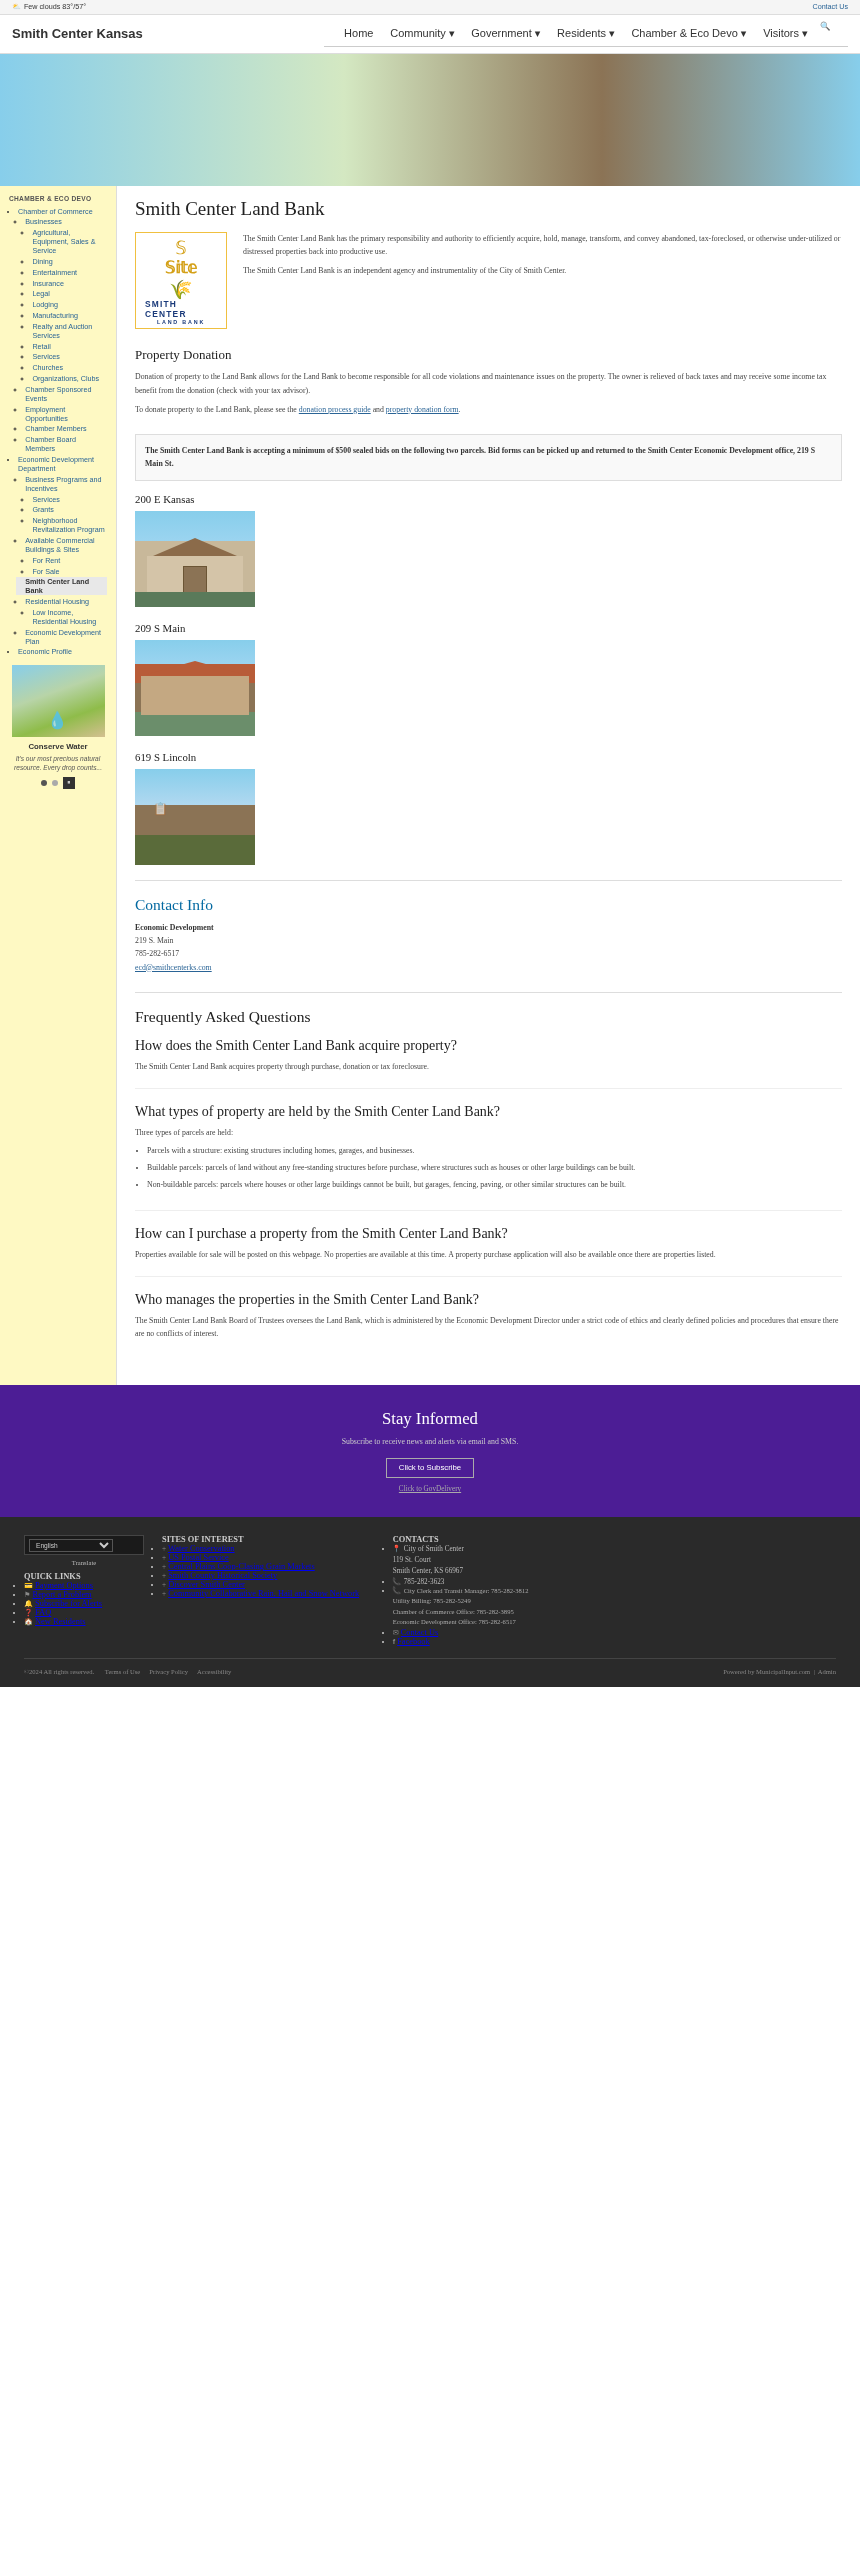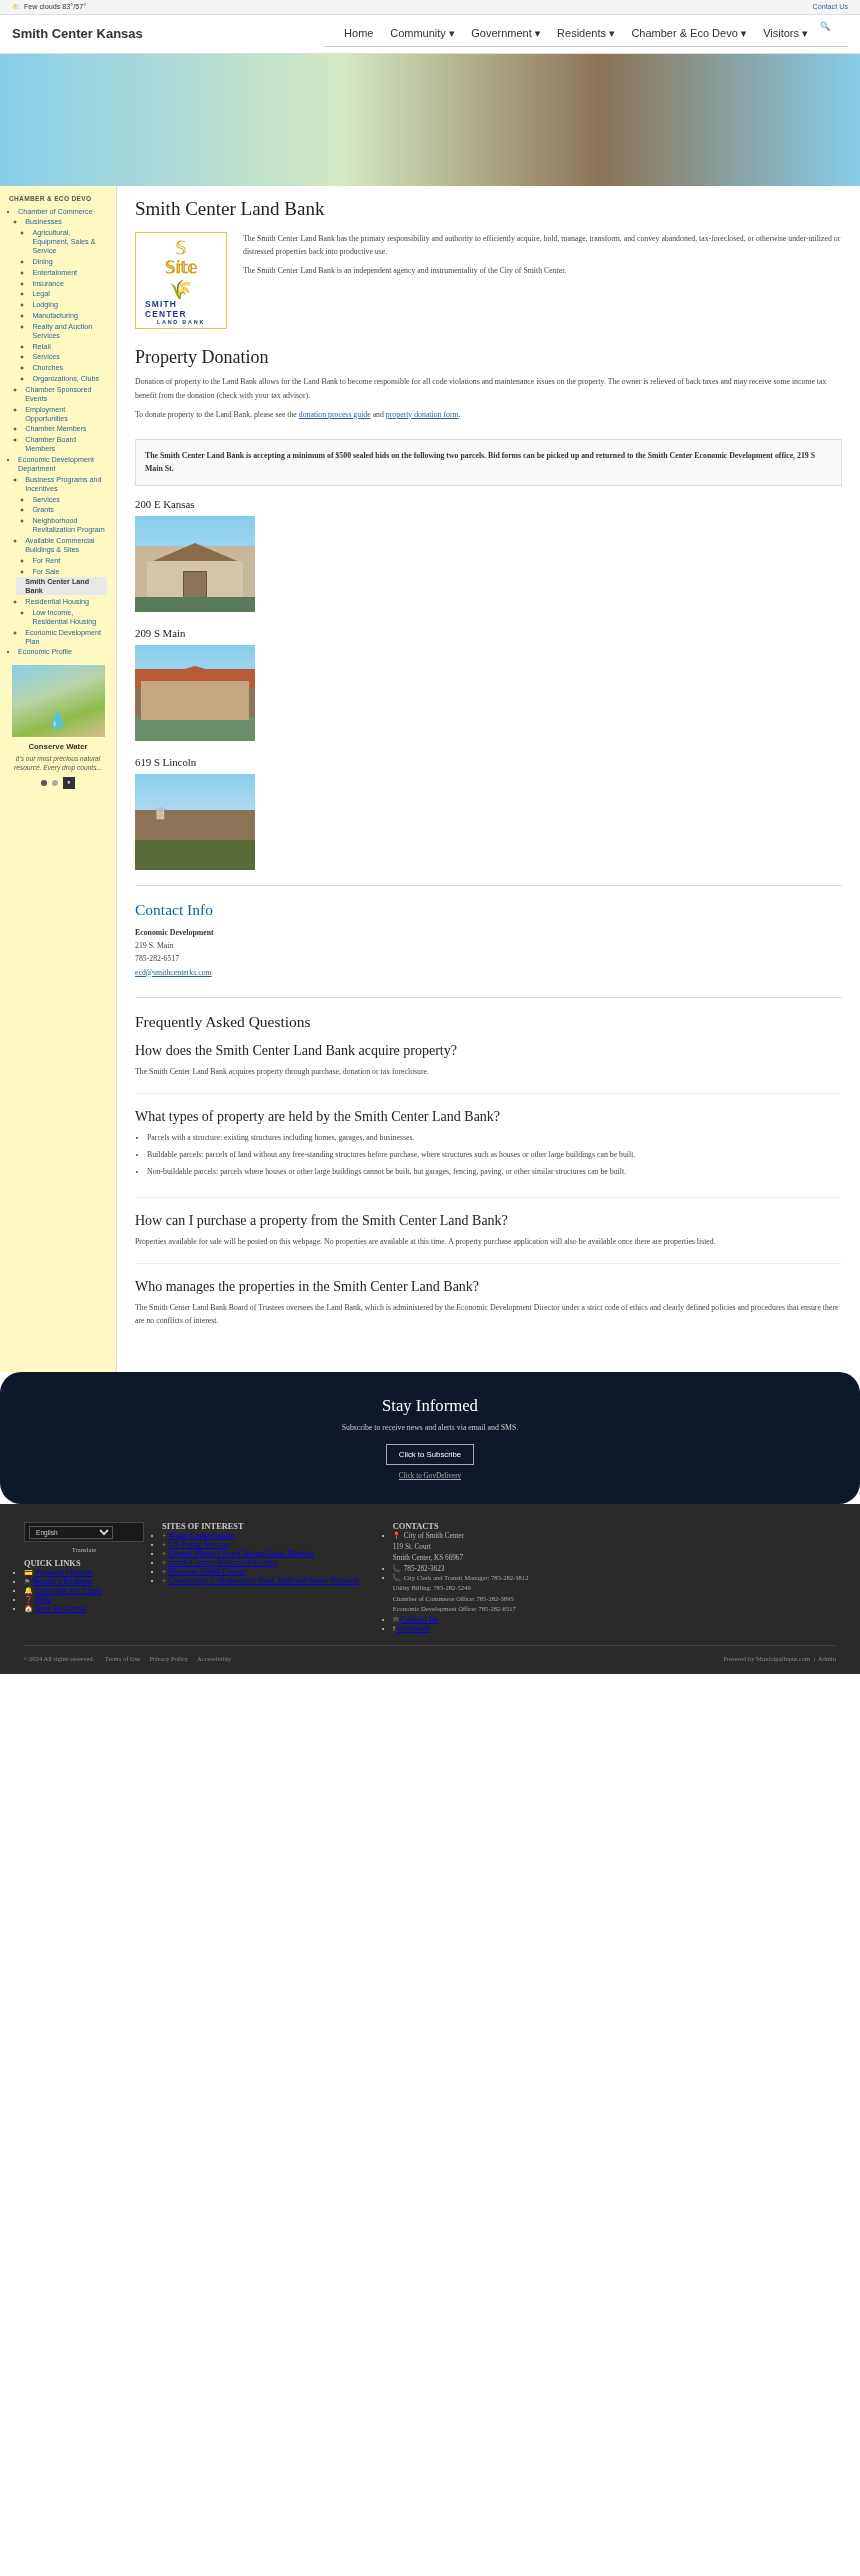--- a/index.html
+++ b/index.html
@@ -49,21 +49,21 @@
     
     .page-title { font-family: Georgia, serif; font-size: 19px; font-weight: normal; color: #222; margin-bottom: 12px; border-bottom: none; }
     
     
     .intro-section { display: flex; gap: 12px; margin-bottom: 18px; }
     .land-bank-logo { width: 96px; min-width: 96px; }
     .intro-text p { font-size: 7.8px; line-height: 1.7; color: #444; margin-bottom: 6px; }
     
     
     .section { margin-bottom: 18px; }
-    .section-title { font-family: Georgia, serif; font-size: 18px; font-weight: normal; color: #222; margin-bottom: 7.2px; }
+    .section-title { font-family: Georgia, serif; font-size: 13px; font-weight: normal; color: #222; margin-bottom: 7.2px; }
     .section p { font-size: 7.8px; line-height: 1.7; color: #444; margin-bottom: 6px; }
     .section a { color: #2a6496; text-decoration: underline; }
     
     
     .notice-box { background: #f9f9f9; border: 0.6px solid #ddd; padding: 9px; margin-bottom: 12px; font-size: 7.8px; line-height: 1.7; color: #333; }
     .notice-box strong { font-weight: bold; }
     
     
     .property-listing { margin-bottom: 15px; }
     .property-address { font-family: Georgia, serif; font-size: 10.8px; font-weight: normal; color: #222; margin-bottom: 6px; }
@@ -85,21 +85,21 @@
     .faq-section { margin-bottom: 18px; }
     .faq-title { font-family: Georgia, serif; font-size: 15.5px; font-weight: normal; margin-bottom: 12px; color: #222; }
     .faq-item { margin-bottom: 15px; padding-bottom: 15px; border-bottom: 0.6px solid #eee; }
     .faq-item:last-child { border-bottom: none; }
     .faq-question { font-family: Georgia, serif; font-size: 14px; font-weight: normal; color: #222; margin-bottom: 6px; }
     .faq-answer { font-size: 7.8px; line-height: 1.7; color: #444; }
     .faq-answer ul { padding-left: 12px; margin-top: 4.8px; }
     .faq-answer ul li { margin-bottom: 3.6px; }
     
     
-    .stay-informed { background: #0f172a; color: #fff; padding: 24px 12px; text-align: center; border-radius: 21px; }
+    .stay-informed { background: #4c1d95; color: #fff; padding: 24px 12px; text-align: center; }
     .stay-informed h2 { font-family: Georgia, serif; font-size: 16.7px; font-weight: normal; margin-bottom: 7.2px; }
     .stay-informed p { font-size: 7.8px; color: #ccc; margin-bottom: 12px; }
     .subscribe-btn { background: transparent; border: 0.6px solid #aaa; color: #fff; padding: 4.8px 12px; font-size: 7.8px; cursor: pointer; margin-bottom: 7.2px; }
     .govdelivery-link { color: #aaa; font-size: 7.2px; text-decoration: underline; cursor: pointer; display: block; }
     
     
     .footer { background: #2a2a2a; color: #ccc; padding: 18px 24px 12px; }
     .footer-grid { display: grid; grid-template-columns: 120px 1fr 1fr 1fr; gap: 18px; margin-bottom: 12px; }
     .footer-icon { font-size: 7.2px; color: #888; min-width: 8.4px; }
     .footer-bottom { border-top: 0.6px solid #444; padding-top: 9px; display: flex; justify-content: space-between; align-items: center; font-size: 6.6px; color: #888; }
@@ -328,20 +328,21 @@
       <h2 class="faq-title">Frequently Asked Questions</h2>
 
       <div class="faq-item">
         <h3 class="faq-question">How does the Smith Center Land Bank acquire property?</h3>
         <div class="faq-answer">The Smith Center Land Bank acquires property through purchase, donation or tax foreclosure.</div>
       </div>
 
       <div class="faq-item">
         <h3 class="faq-question">What types of property are held by the Smith Center Land Bank?</h3>
         <div class="faq-answer">
+          <p>Three types of parcels are held:</p>
           <ul>
             <li>Parcels with a structure: existing structures including homes, garages, and businesses.</li>
             <li>Buildable parcels: parcels of land without any free-standing structures before purchase, where structures such as houses or other large buildings can be built.</li>
             <li>Non-buildable parcels: parcels where houses or other large buildings cannot be built, but garages, fencing, paving, or other similar structures can be built.</li>
           </ul>
         </div>
       </div>
 
       <div class="faq-item">
         <h3 class="faq-question">How can I purchase a property from the Smith Center Land Bank?</h3>

